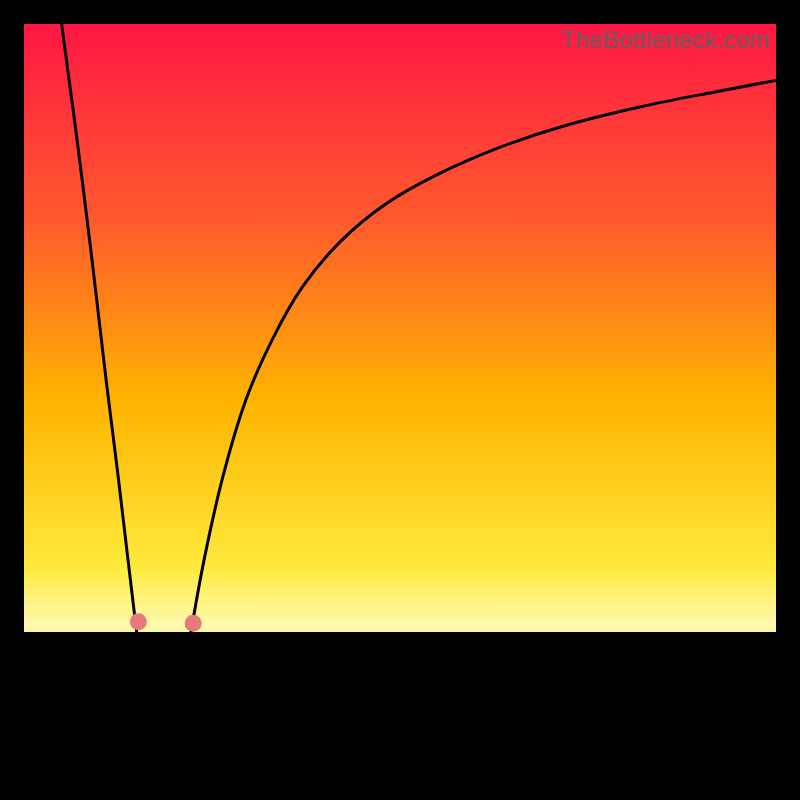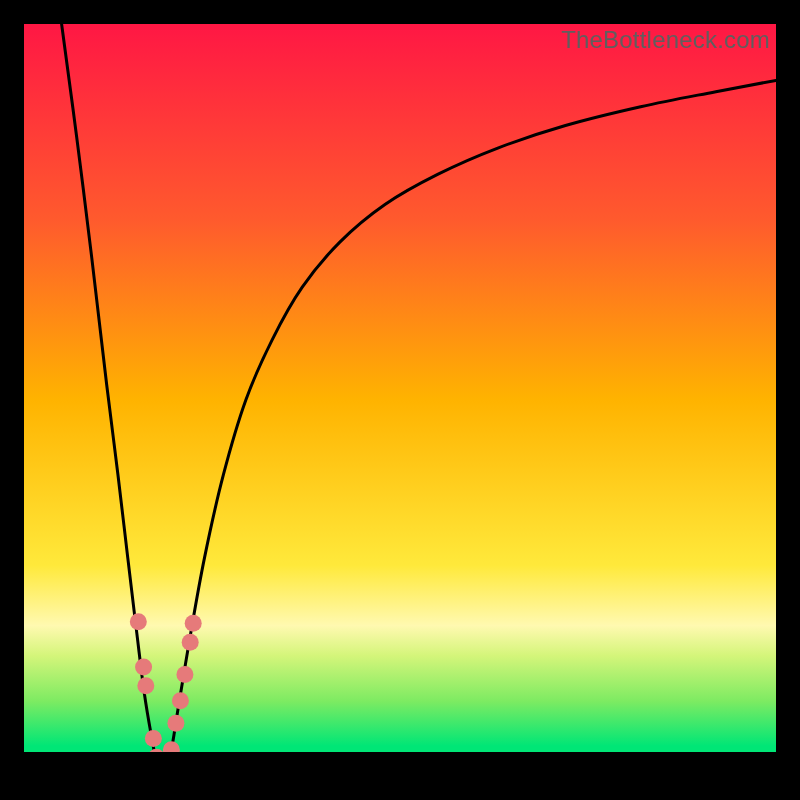--- a/index.html
+++ b/index.html
@@ -17,21 +17,21 @@
     top: 0;
     width: 800px;
     height: 800px;
     background: #000;
   }
   .plot {
     position: absolute;
     left: 24px;
     top: 24px;
     width: 752px;
-    height: 728px;
+    height: 608px;
     overflow: hidden;
   }
   .watermark {
     position: absolute;
     top: 2px;
     right: 6px;
     color: #5f5f5f;
     font-size: 24px;
     font-weight: 500;
     letter-spacing: 0.2px;

